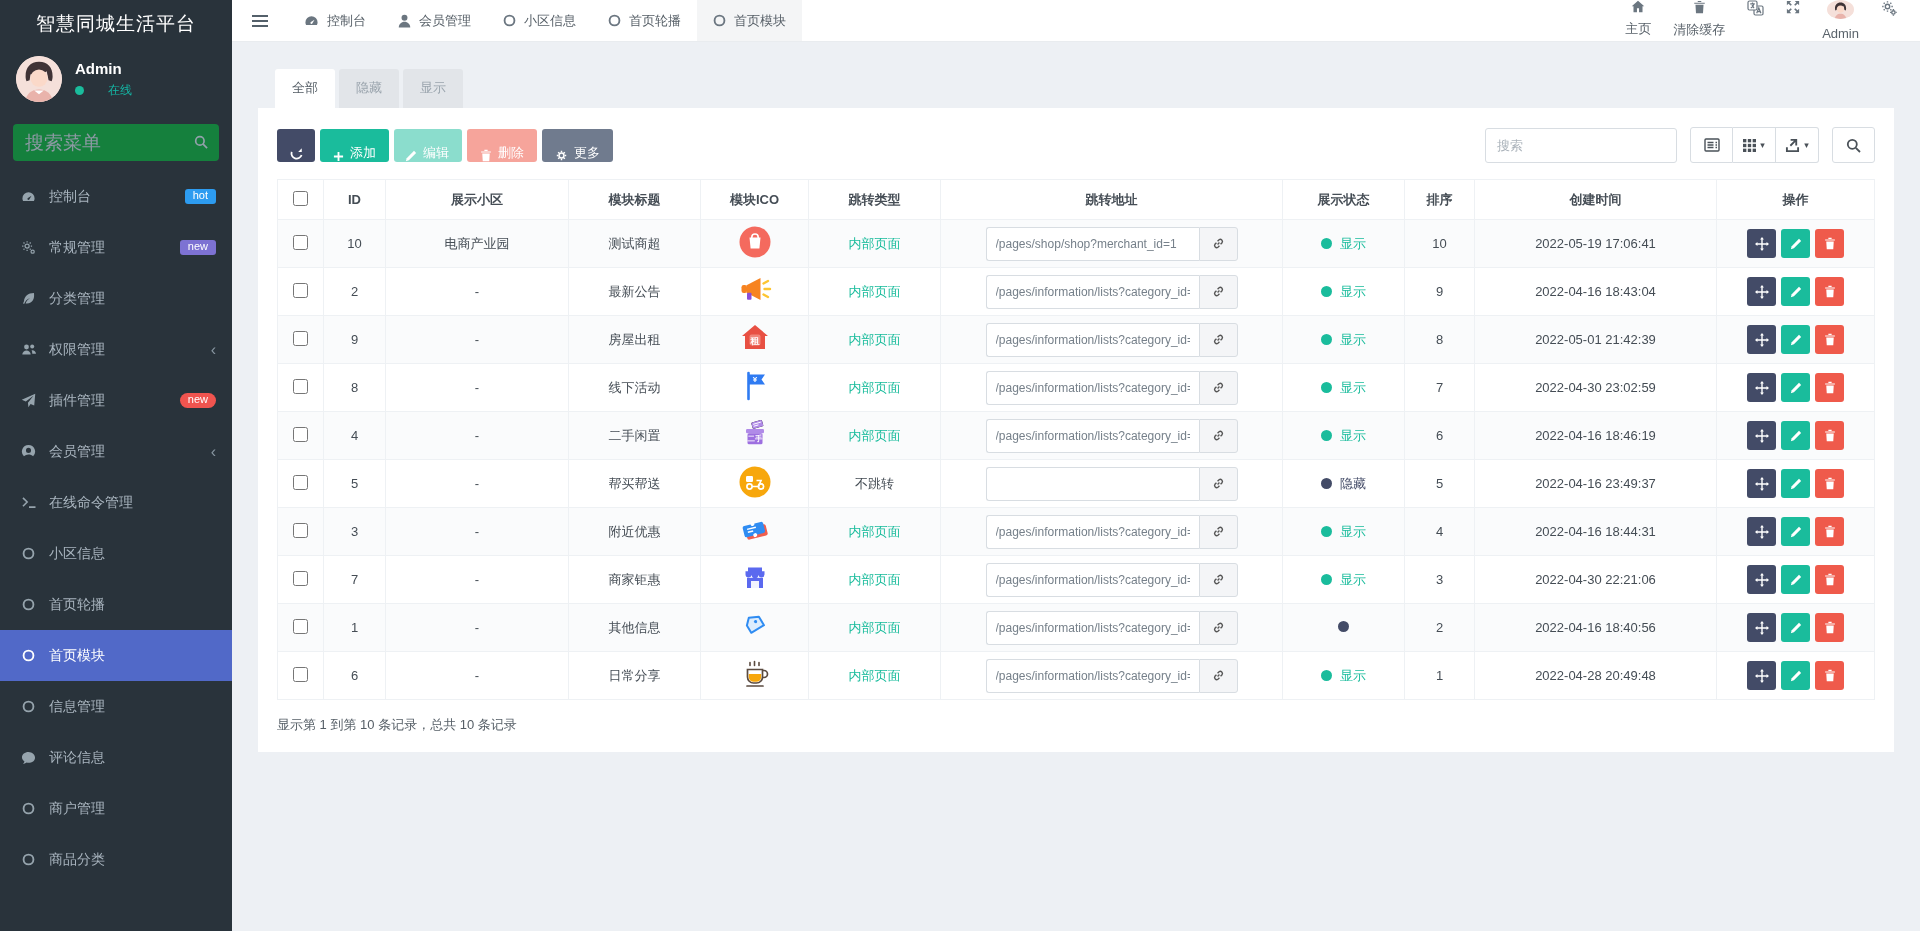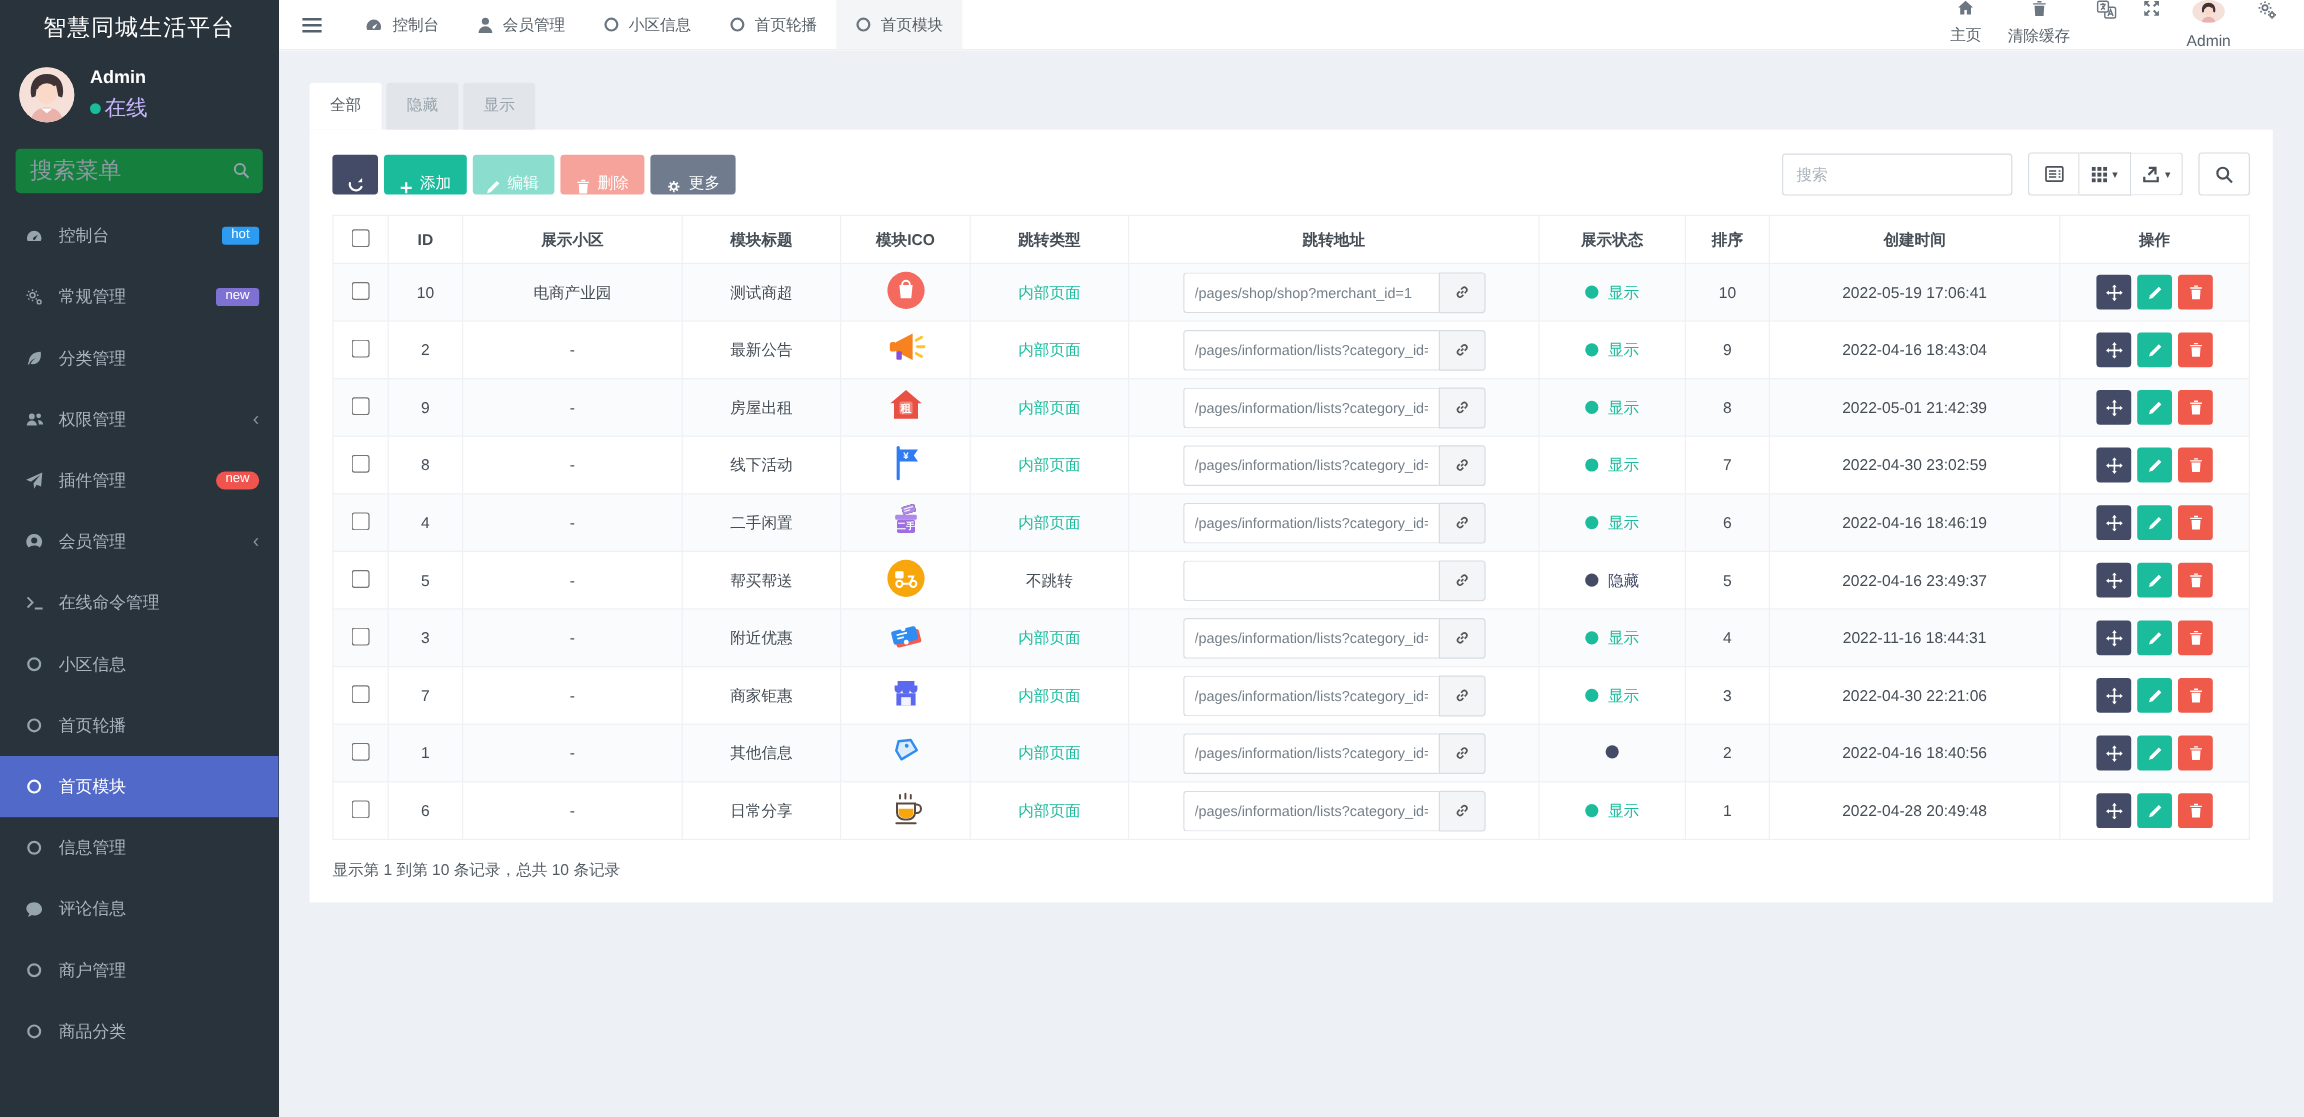--- a/index.html
+++ b/index.html
@@ -9,21 +9,21 @@
   .icn { display:inline-flex; align-items:center; justify-content:center; }
   .icn svg { display:block; }
 
   
   .sidebar { position:fixed; left:0; top:0; width:232px; height:931px; background:#29333b; z-index:5; }
   .logo { height:48px; line-height:48px; text-align:center; color:#fff; font-size:19px; letter-spacing:1px; }
   .user-panel { display:flex; align-items:center; gap:13px; padding:8px 16px 14px; }
   .avatar { width:46px; height:46px; border-radius:50%; overflow:hidden; flex:none; background:#f5e0da; }
   .avatar svg { width:100%; height:100%; }
   .user-name { color:#fff; font-size:15px; font-weight:bold; }
-  .user-status { display:flex; align-items:center; gap:3px; color:#c4b5fd; font-size:18px; margin-top:5px; }
+  .user-status { display:flex; align-items:center; gap:24px; color:#14b8a6; font-size:12px; margin-top:5px; }
   .user-status .dot { width:9px; height:9px; border-radius:50%; background:#1abc9c; }
   .menu-search { margin:8px 13px 4px; position:relative; }
   .menu-search input { width:100%; height:37px; background:#15803d; border:none; border-radius:4px; color:#cfd8dd; padding:0 32px 0 12px; font-size:19px; font-family:inherit; outline:none; }
   .menu-search input::placeholder { color:#8c99a3; }
   .menu-search .icn { position:absolute; right:11px; top:11px; color:#93a1ab; }
   .menu { margin-top:10px; }
   .menu-item { display:flex; align-items:center; height:51px; padding:0 16px 0 19px; color:#a9b5bf; font-size:14px; cursor:pointer; }
   .menu-item .mi-icon { width:19px; display:flex; justify-content:center; margin-right:11px; color:#96a4ad; }
   .menu-item.active { background:#5169c8; color:#fff; }
   .menu-item.active .mi-icon { color:#fff; }
@@ -41,21 +41,21 @@
   .topbar-right { margin-left:auto; display:flex; align-items:stretch; padding-right:12px; }
   .tr-item { display:flex; align-items:center; gap:7px; padding:0 11px; font-size:13px; color:#5a636b; cursor:pointer;flex-direction:column; }
   .tr-item .icn { color:#6b7680; }
   .avatar-sm { width:27px; height:27px; border-radius:50%; overflow:hidden; background:#f5e0da; }
   .avatar-sm svg { width:100%; height:100%; }
 
   
   .content { position:absolute; left:232px; top:42px; right:0; bottom:0; background:#edf0f4; padding:27px 26px 0; overflow:hidden; }
   .panel-tabs { display:flex; gap:4px; }
   .ptab { padding:10px 17px 11px; font-size:13px; border-radius:3px 3px 0 0; background:#e2e5e9; color:#9aa4ad; cursor:pointer; }
-  .ptab.active { background:#fff; color:#555e66; }
+  .ptab.active { background:#fff; color:#555e66;margin-left:17px; }
   .panel { background:#fff; padding:19px 19px 18px; }
 
   .toolbar { display:flex; align-items:center; margin-bottom:16px; }
   .btn { height:33px; border:none; border-radius:3px; color:#fff; font-size:13px; display:inline-flex; align-items:flex-end; gap:6px; padding:0 13px; margin-right:5px; cursor:pointer; font-family:inherit; }
   .btn-refresh { background:#434b67; width:38px; justify-content:center; padding:0; }
   .btn-add  { background:#1abc9c; }
   .btn-edit { background:#1abc9c; opacity:.5;padding-left:11px; }
   .btn-del  { background:#ef5a4b; opacity:.55; }
   .btn-more { background:#707b8e; }
   .toolbar-right { margin-left:auto; display:flex; align-items:center; }
@@ -863,21 +863,21 @@
                       <path d="M6 8l2-2M4.8 6.2L3.2 7.8a2.3 2.3 0 003.2 3.2L8 9.4M9.2 7.8l1.6-1.6a2.3 2.3 0 00-3.2-3.2L6 4.6"></path>
                     </svg>
                   </span>
                 </span>
               </span></td>
             <td><span class="status show">
                 <span class="dot"></span>
                 <span>显示</span>
               </span></td>
             <td>4</td>
-            <td>2022-11-16 18:44:31</td>
+            <td>2022-04-16 18:44:31</td>
             <td><span class="ops">
                 <button class="op op-move">
                   <span class="icn">
                     <svg width="14" height="14" viewBox="0 0 16 16" fill="#fff">
                       <path d="M8 0L5.8 2.8h1.4v4.4H2.8V5.8L0 8l2.8 2.2V8.8h4.4v4.4H5.8L8 16l2.2-2.8H8.8V8.8h4.4v1.4L16 8l-2.8-2.2v1.4H8.8V2.8h1.4z"></path>
                     </svg>
                   </span>
                 </button>
                 <button class="op op-edit">
                   <span class="icn">

